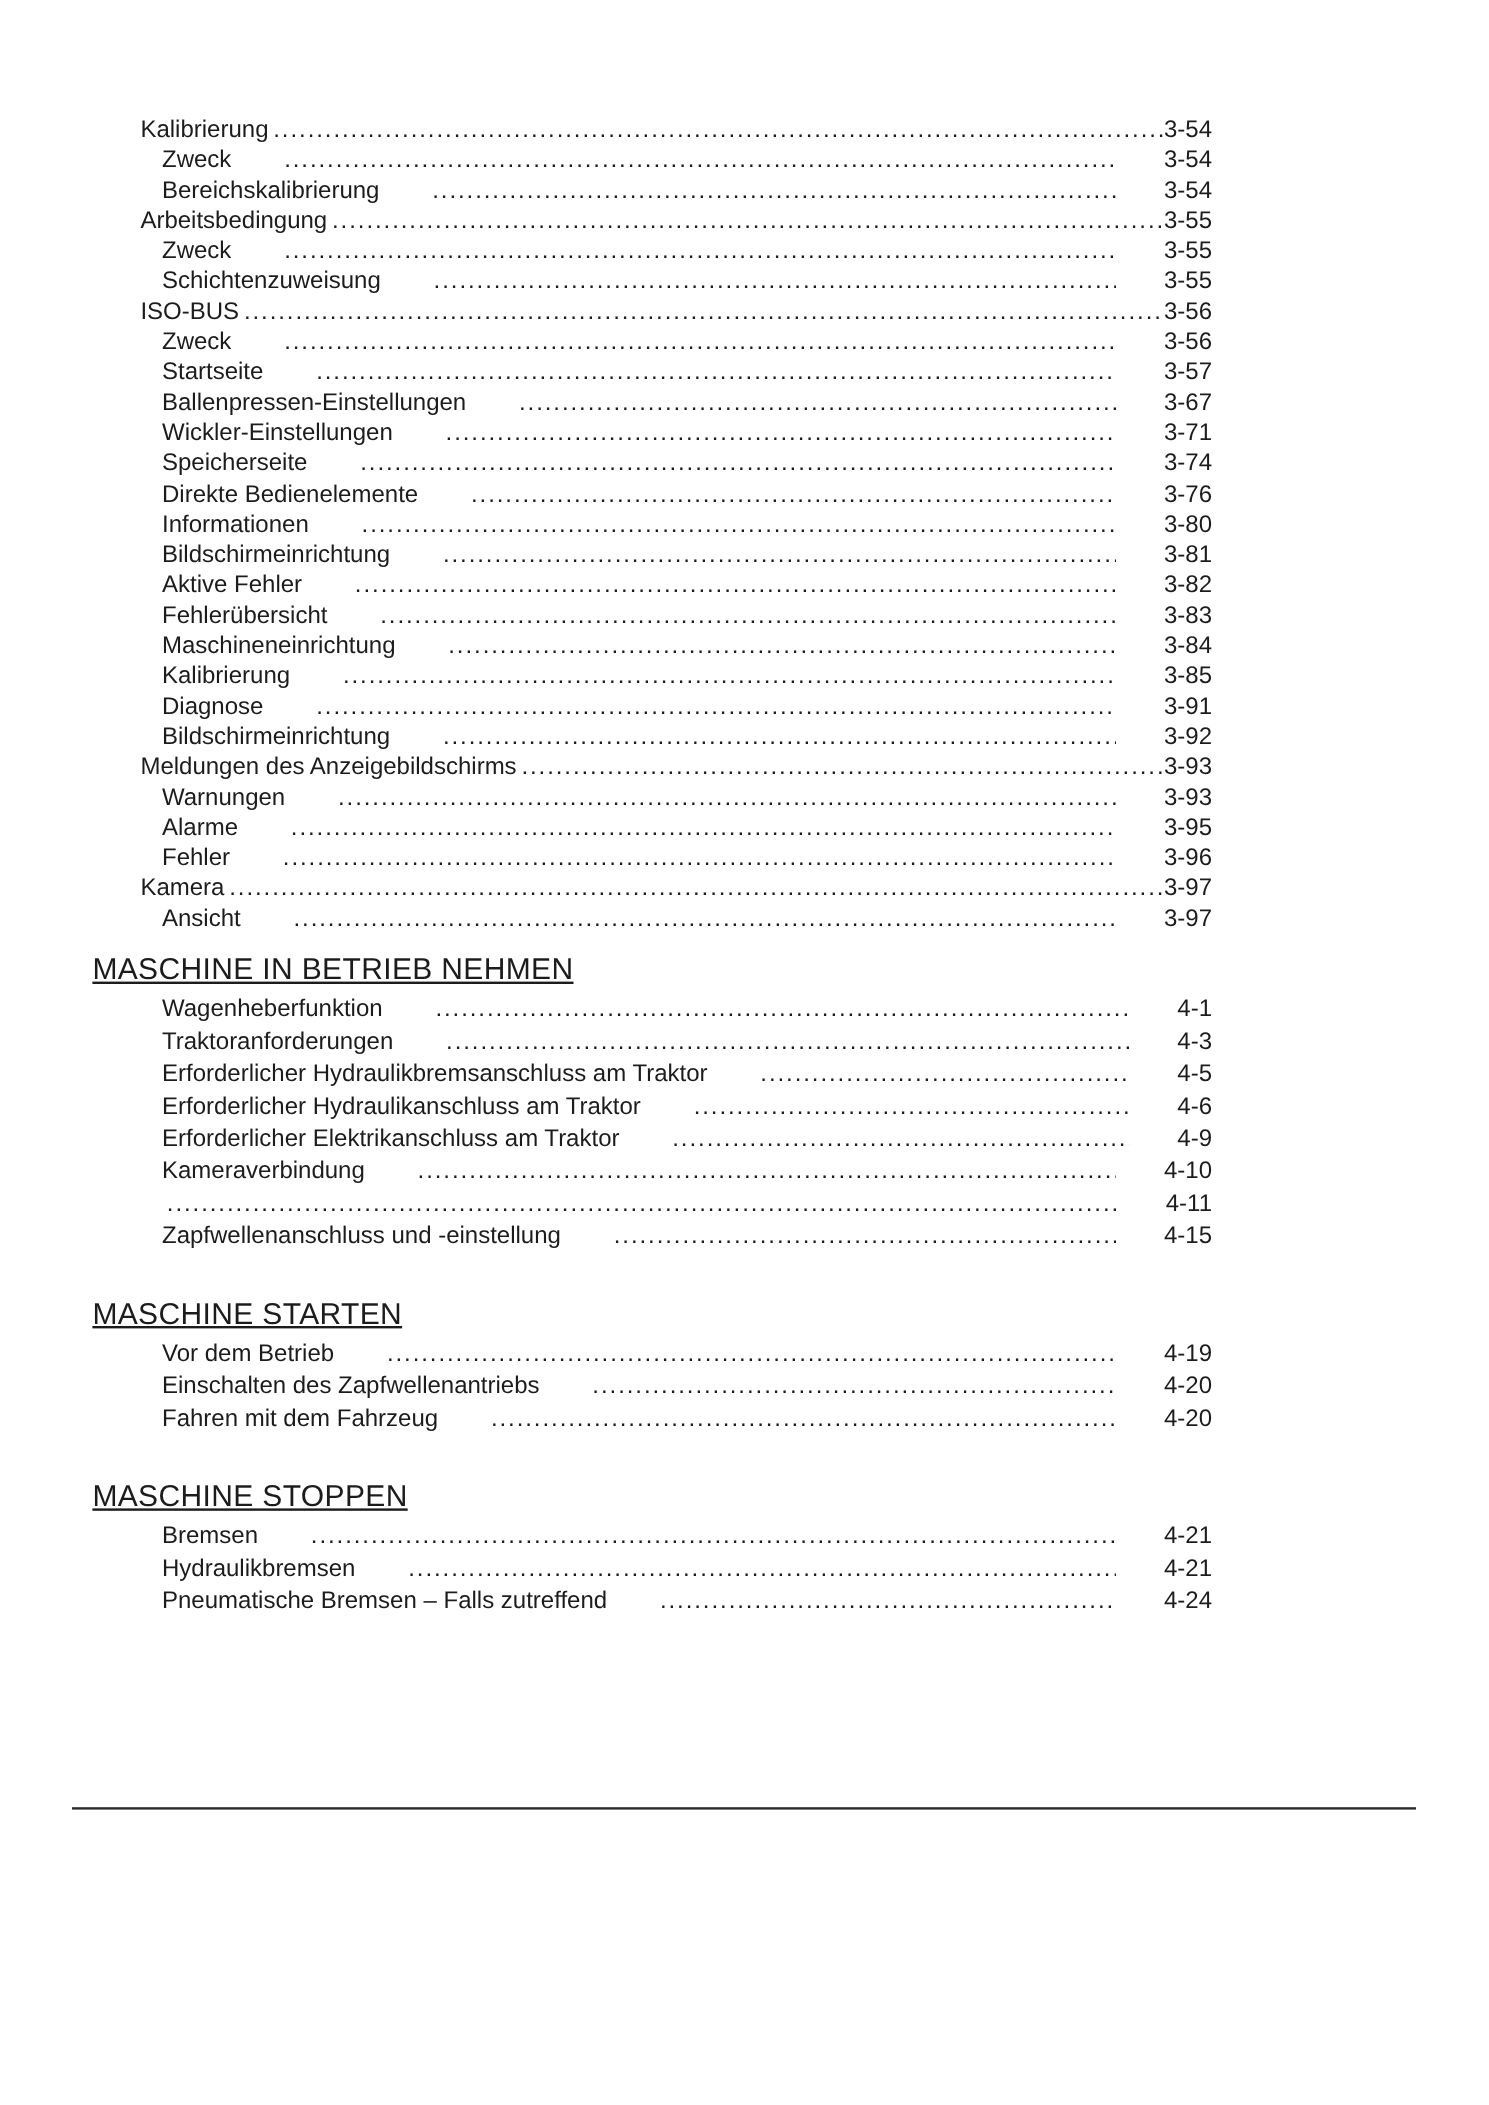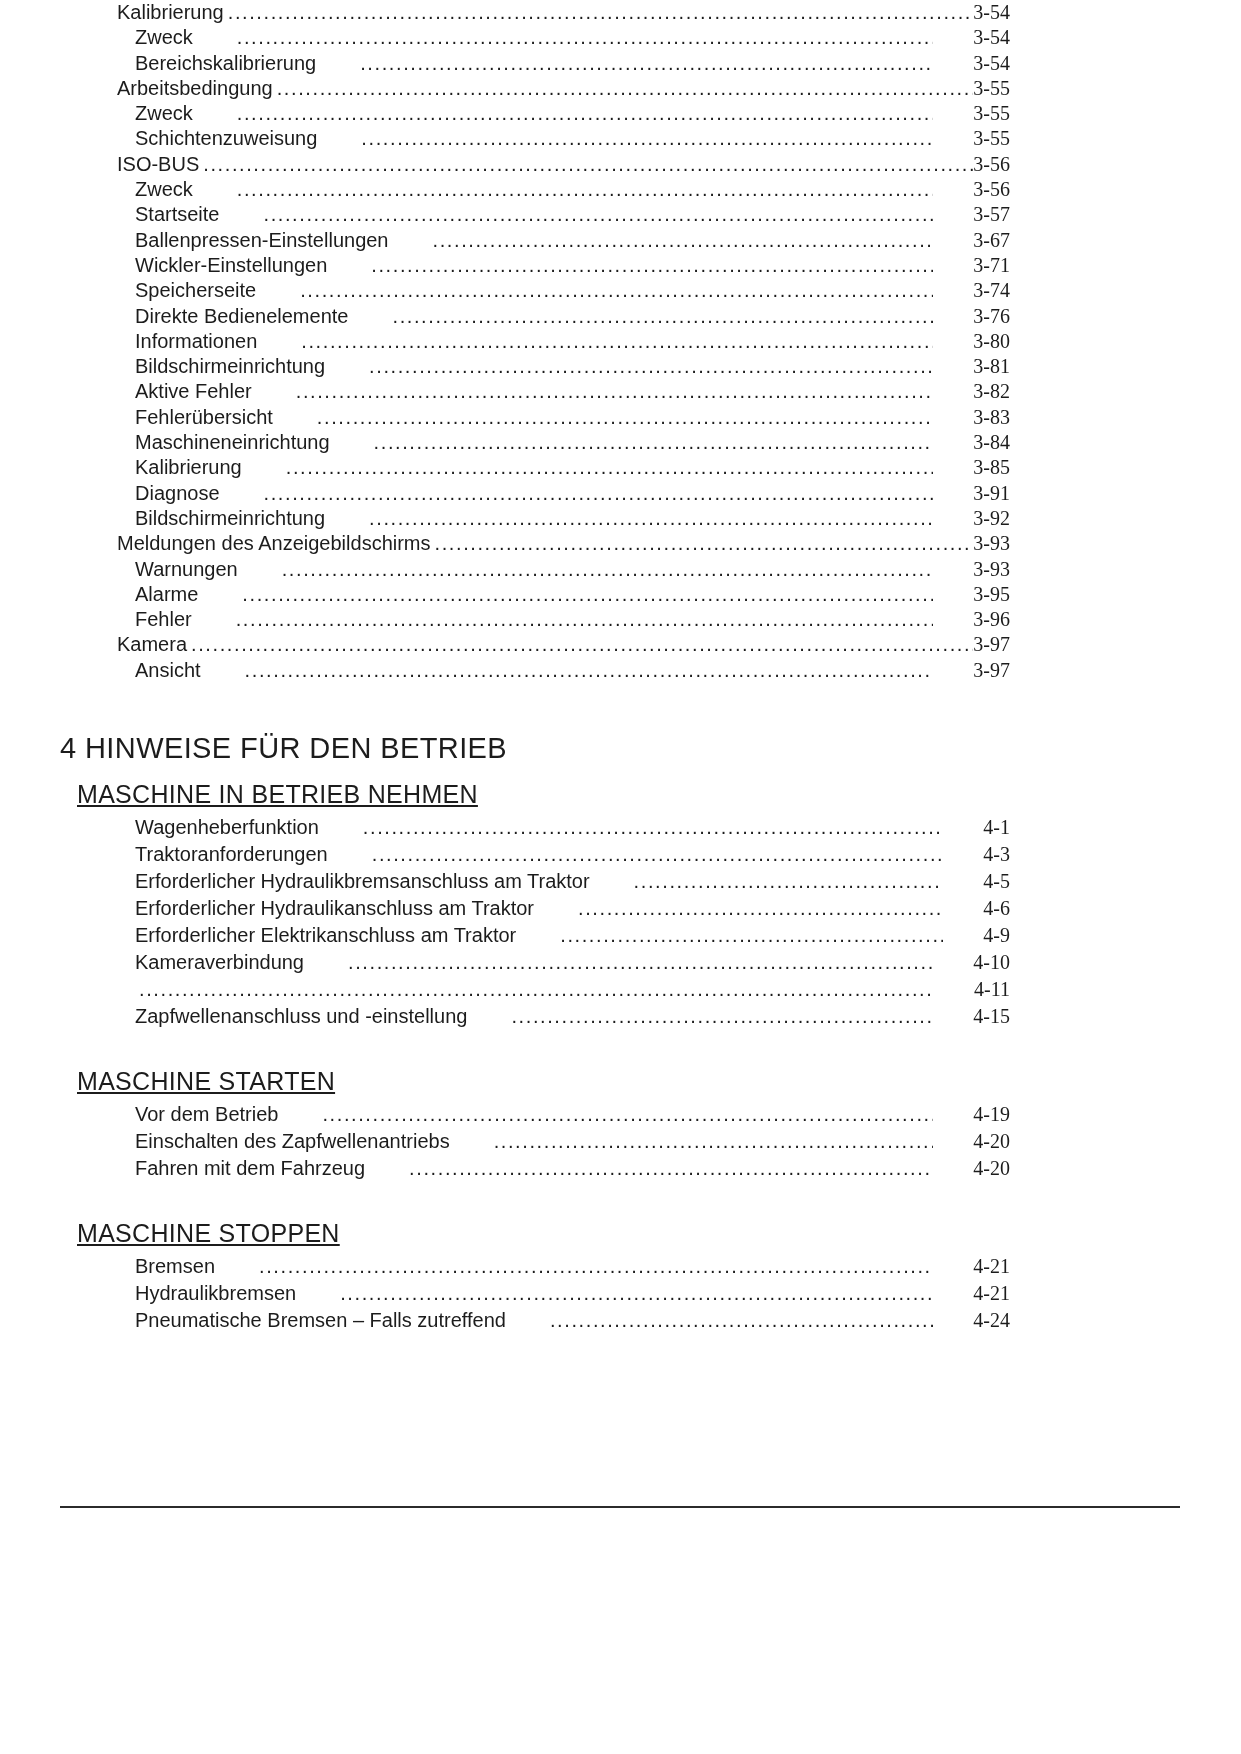--- a/index.html
+++ b/index.html
@@ -9,40 +9,40 @@
     color:#1c1c1c;
     position:relative;
     overflow:hidden;
   }
   .wrap {
     position:absolute;
     left:60px;
     top:0;
     width:950px;
   }
-  .toc { }
+  .toc { padding-top:96px; }
   .toc-row {
     display:flex;
     align-items:baseline;
     font-size:20px;
   }
   .toc-row.p3 { line-height:25.3px; }
   .toc-row.s4 { line-height:27px; }
   .lvl1 { padding-left:57px; }
   .lvl2 { padding-left:75px;gap:40px; }
   .lab { white-space:nowrap; }
   .lead {
     flex:1 1 auto;
     overflow:hidden;
     white-space:nowrap;
     letter-spacing:1.6px;
     padding-left:4px;
     padding-right:2px;
   }
-  .pg { white-space:nowrap;font-family:Liberation Serif, serif; }
+  .pg { white-space:nowrap; }
   h1.chapter {
     font-size:29px;
     font-weight:400;
     letter-spacing:0.4px;
     line-height:34px;
     margin-top:48px;
   }
   h2.section {
     font-size:25px;
     font-weight:400;
@@ -195,21 +195,20 @@
         <span class="lab">Kamera</span>
         <span class="lead">................................................................................................................................................................................................................................................</span>
         <span class="pg">3-97</span>
       </div>
       <div class="toc-row p3 lvl2">
         <span class="lab">Ansicht</span>
         <span class="lead">................................................................................................................................................................................................................................................</span>
         <span class="pg">3-97</span>
       </div>
     </div>
-  <h1 class="chapter">4 HINWEISE FÜR DEN BETRIEB</h1>
   <div id="ch4-sections">
       <h2 class="section first">MASCHINE IN BETRIEB NEHMEN</h2>
       <div class="toc-row s4 lvl2">
         <span class="lab">Wagenheberfunktion</span>
         <span class="lead">................................................................................................................................................................................................................................................</span>
         <span class="pg">4-1</span>
       </div>
       <div class="toc-row s4 lvl2">
         <span class="lab">Traktoranforderungen</span>
         <span class="lead">................................................................................................................................................................................................................................................</span>

